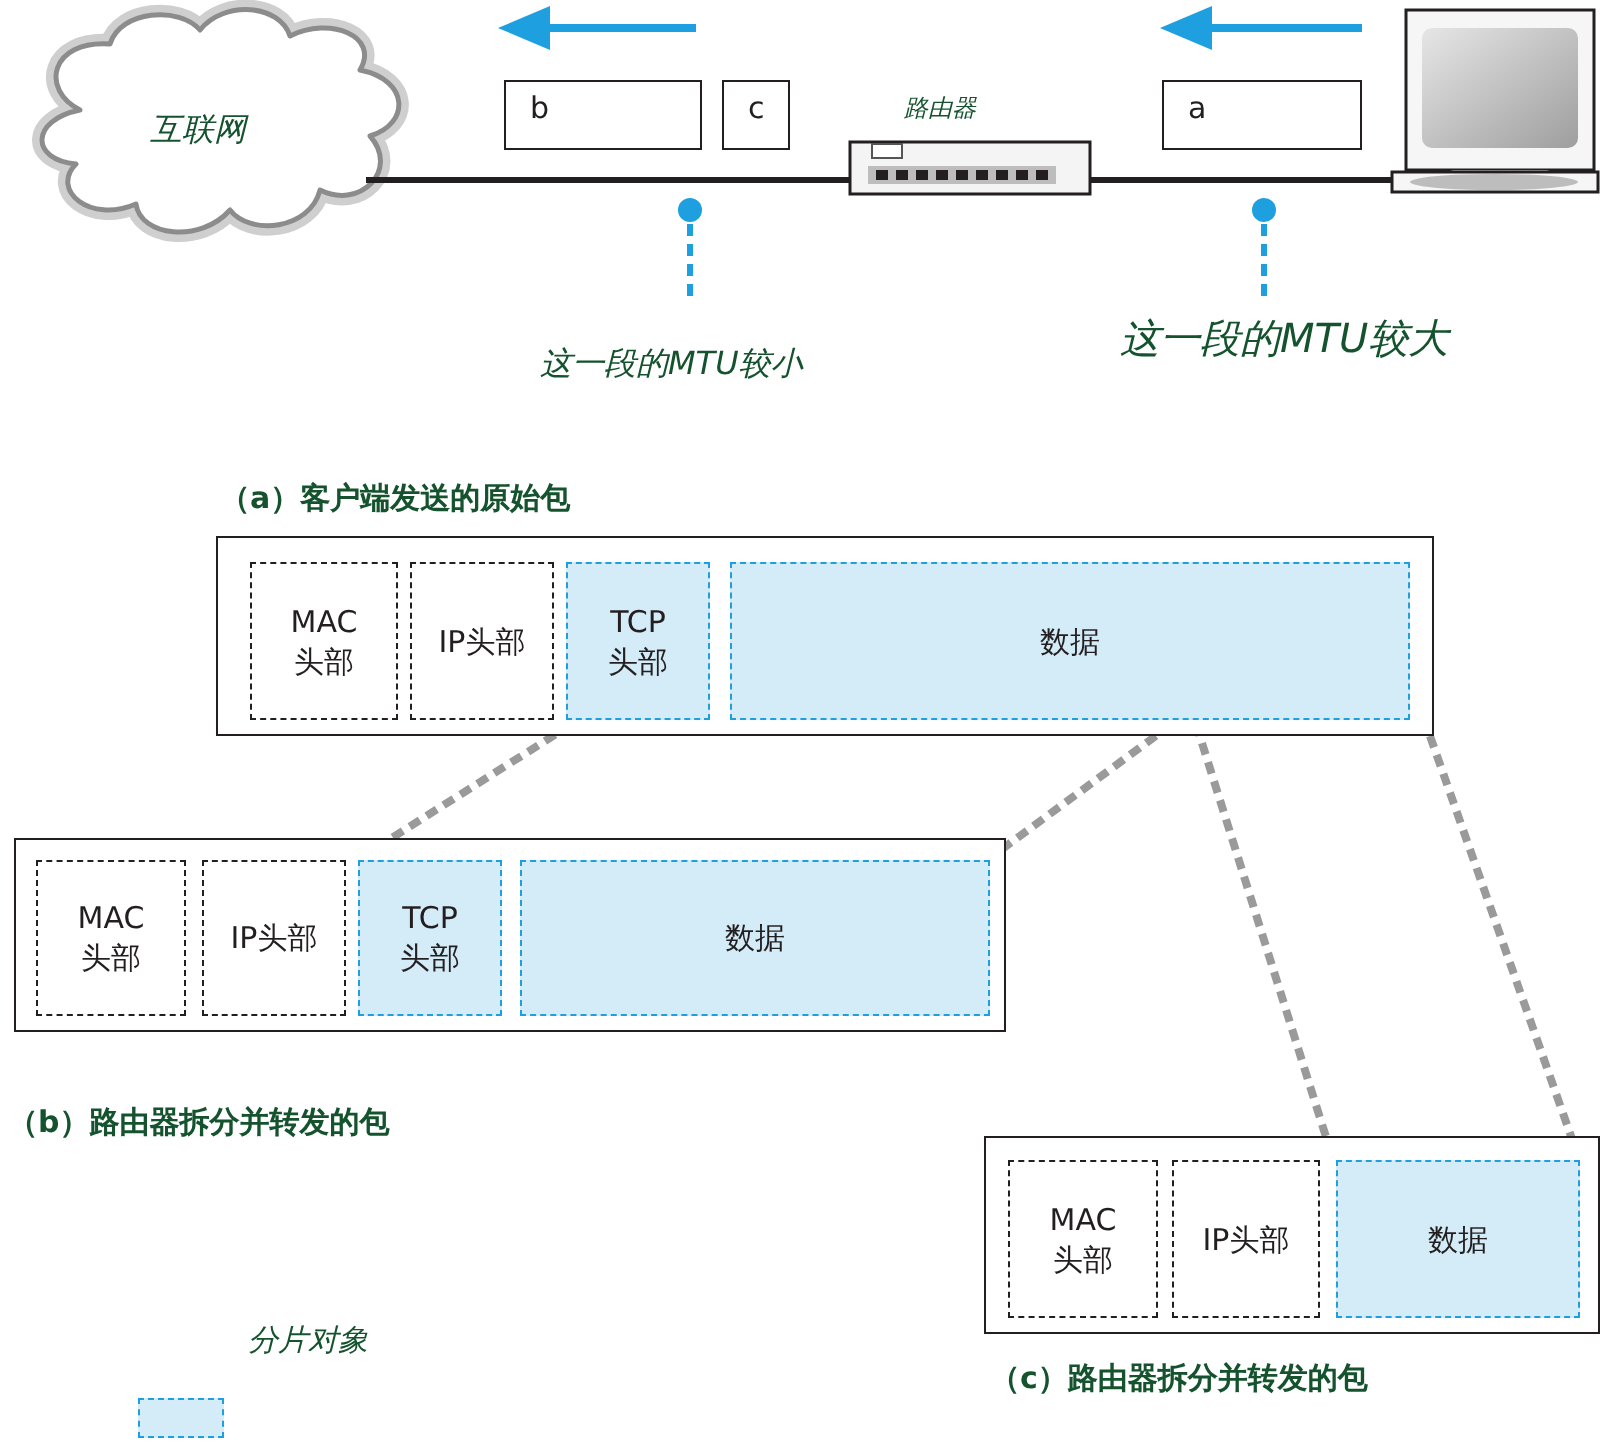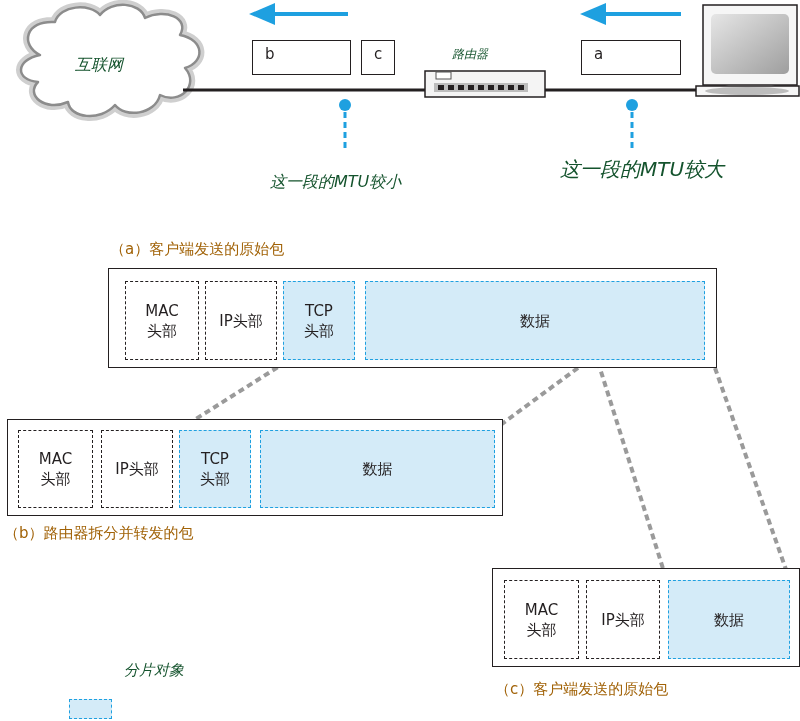--- a/index.html
+++ b/index.html
@@ -1,21 +1,21 @@
 <!DOCTYPE html>
 <html><head>
 <meta charset="utf-8">
 <style>
   html, body { margin: 0; padding: 0; background: #ffffff; }
   body { width: 800px; height: 721px; position: relative; overflow: hidden;
          font-family: "DejaVu Sans", "Liberation Sans", sans-serif; color: #231f20; }
   svg.scene { position: absolute; left: 0; top: 0; }
   .abs { position: absolute; }
   .lbl { font-size: 15px; color: #14532d; white-space: nowrap; font-style: italic; }
-  .cap { font-size: 15px; font-weight: normal; color: #a16207; white-space: nowrap; }
+  .cap { font-size: 15px; font-weight: bold; color: #14532d; white-space: nowrap; }
   .pkt { position: absolute; border: 1.5px solid #231f20; background: #fff; box-sizing: border-box; }
   .seg { position: absolute; box-sizing: border-box; display: flex; align-items: center; justify-content: center;
          text-align: center; font-size: 15px; line-height: 20px; color: #231f20; }
   .seg.hdr { border: 1.5px dashed #231f20; background: #fff; }
   .seg.frag { border: 1.5px dashed #1ea0e0; background: #d4ebf8; }
   .tbox { position: absolute; border: 1.5px solid #231f20; background: #fff; box-sizing: border-box;
           font-size: 15px; padding: 4px 0 0 12px; }
 </style>
 </head>
 <body>
@@ -137,32 +137,32 @@
   <div class="seg frag" style="left:171px; top:10px; width:72px; height:78px;">
     <div>
         <div>TCP</div>
         <div>头部</div>
       </div>
   </div>
   <div class="seg frag" style="left:252px; top:10px; width:235px; height:78px;">
     <div>数据</div>
   </div>
 </div>
-<div class="abs cap" style="left:4px; top:524px;">（b）路由器拆分并转发的包</div>
+<div class="abs cap" style="left:4px; top:552px;">（b）路由器拆分并转发的包</div>
 
 <div class="pkt" style="left:492px; top:568px; width:308px; height:99px;">
   <div class="seg hdr" style="left:11px; top:11px; width:75px; height:79px;">
     <div>
         <div>MAC</div>
         <div>头部</div>
       </div>
   </div>
   <div class="seg hdr" style="left:93px; top:11px; width:74px; height:79px;">
     <div>IP头部</div>
   </div>
   <div class="seg frag" style="left:175px; top:11px; width:122px; height:79px;">
     <div>数据</div>
   </div>
 </div>
-<div class="abs cap" style="left:495px; top:680px;">（c）客户端发送的原始包</div>
+<div class="abs cap" style="left:495px; top:680px;">（c）路由器拆分并转发的包</div>
 
 <div class="abs" style="left:69px; top:699px; width:43px; height:20px; box-sizing:border-box; border:1.5px dashed #1ea0e0; background:#d4ebf8;"></div>
 <div class="abs lbl" style="left:124px; top:661px;">分片对象</div>
 
 </body></html>

